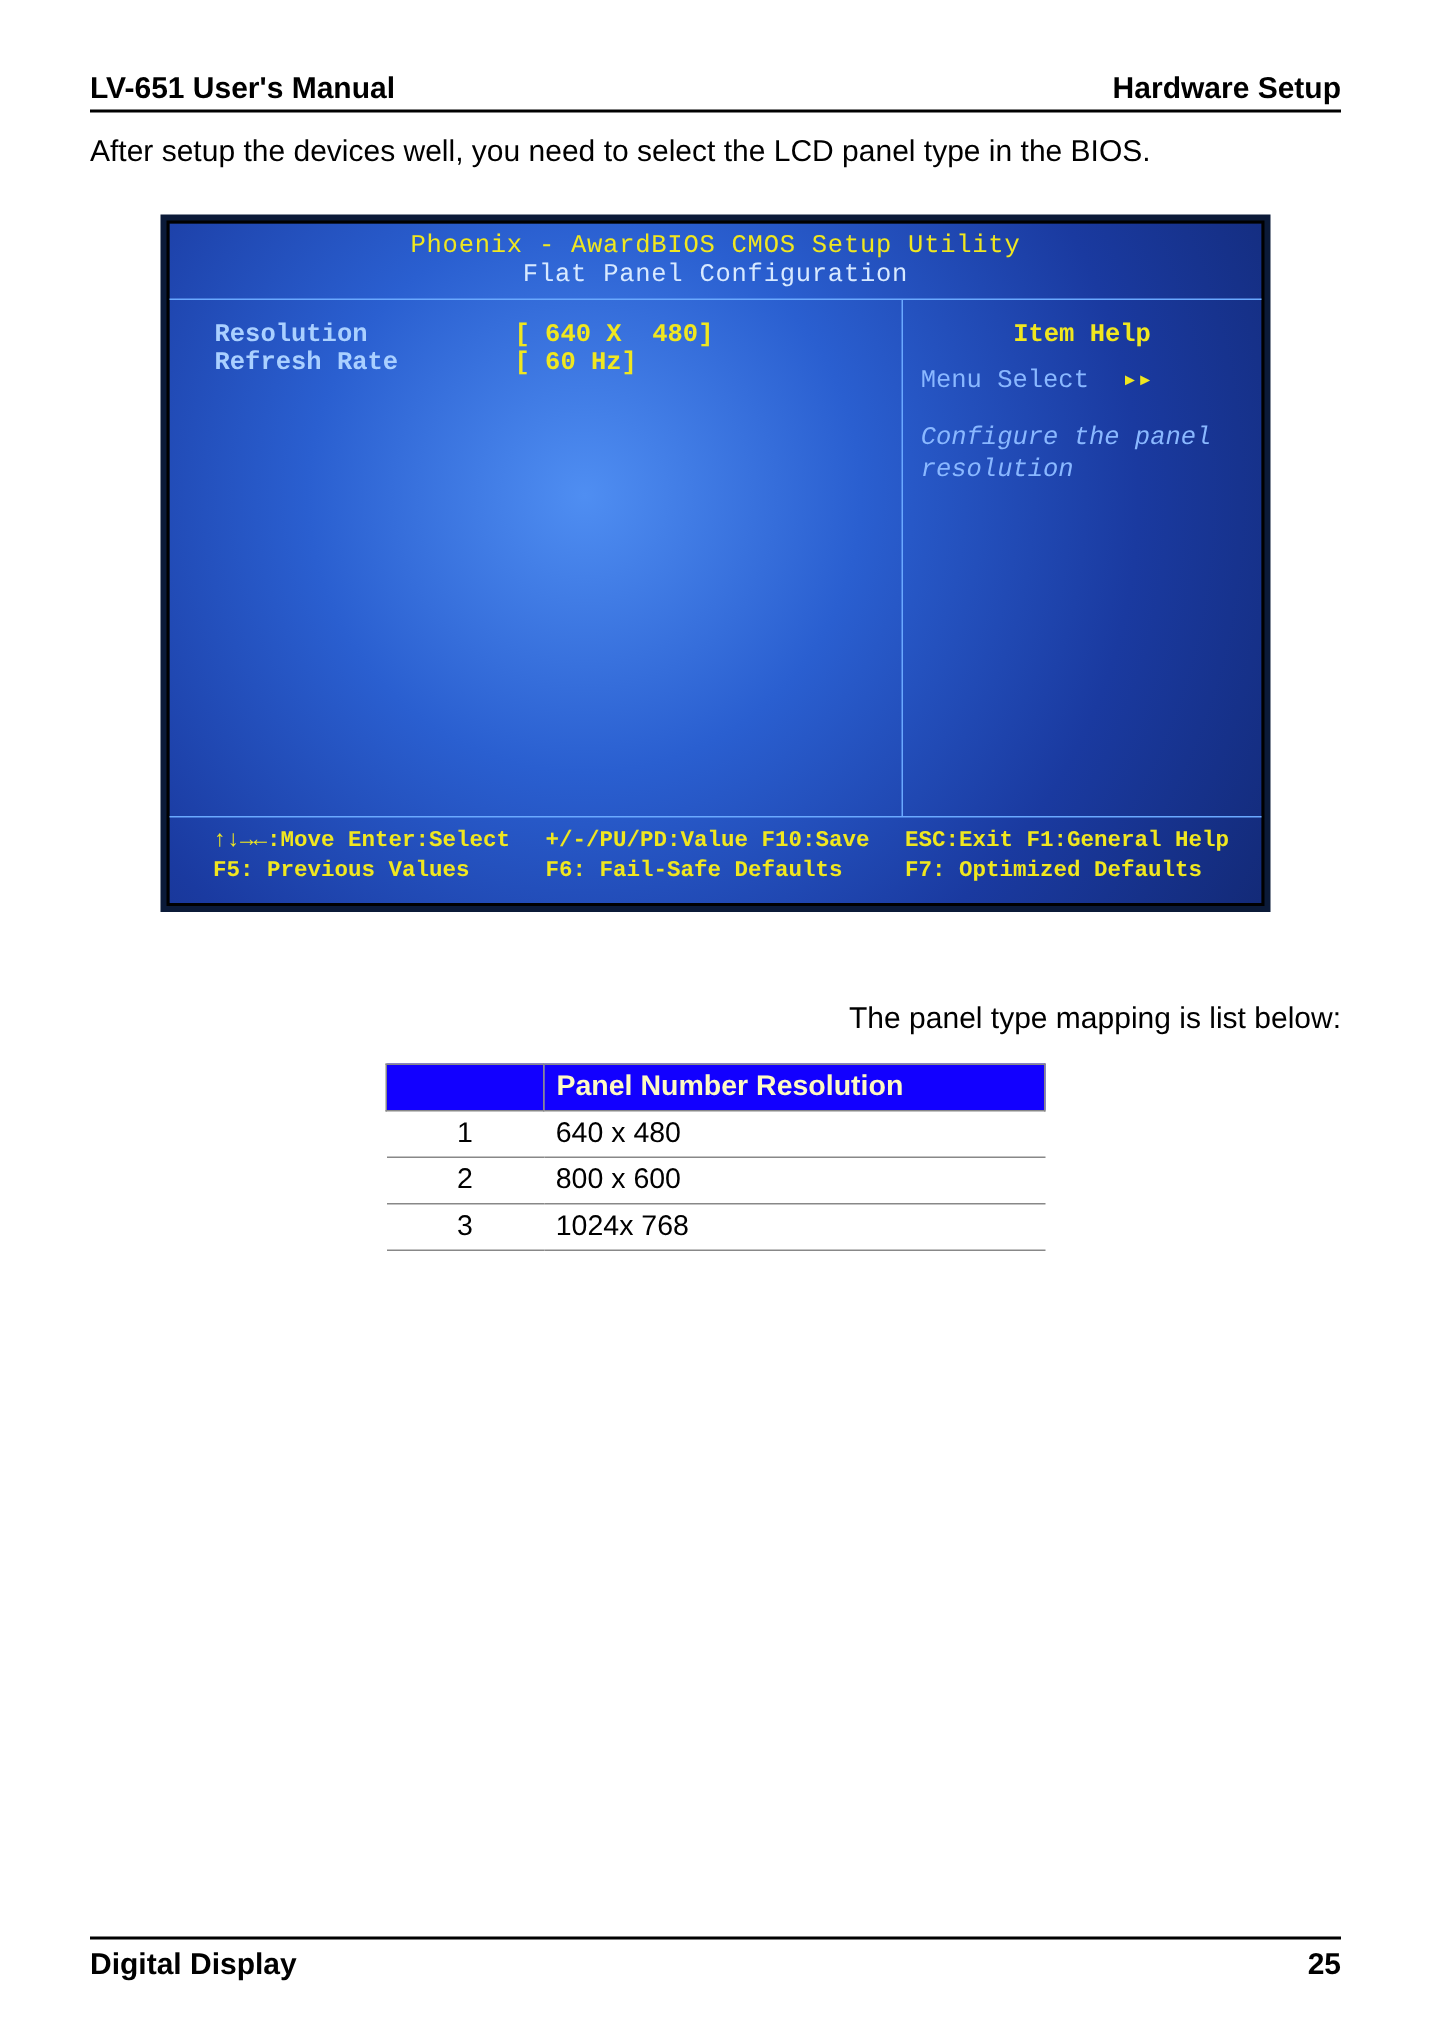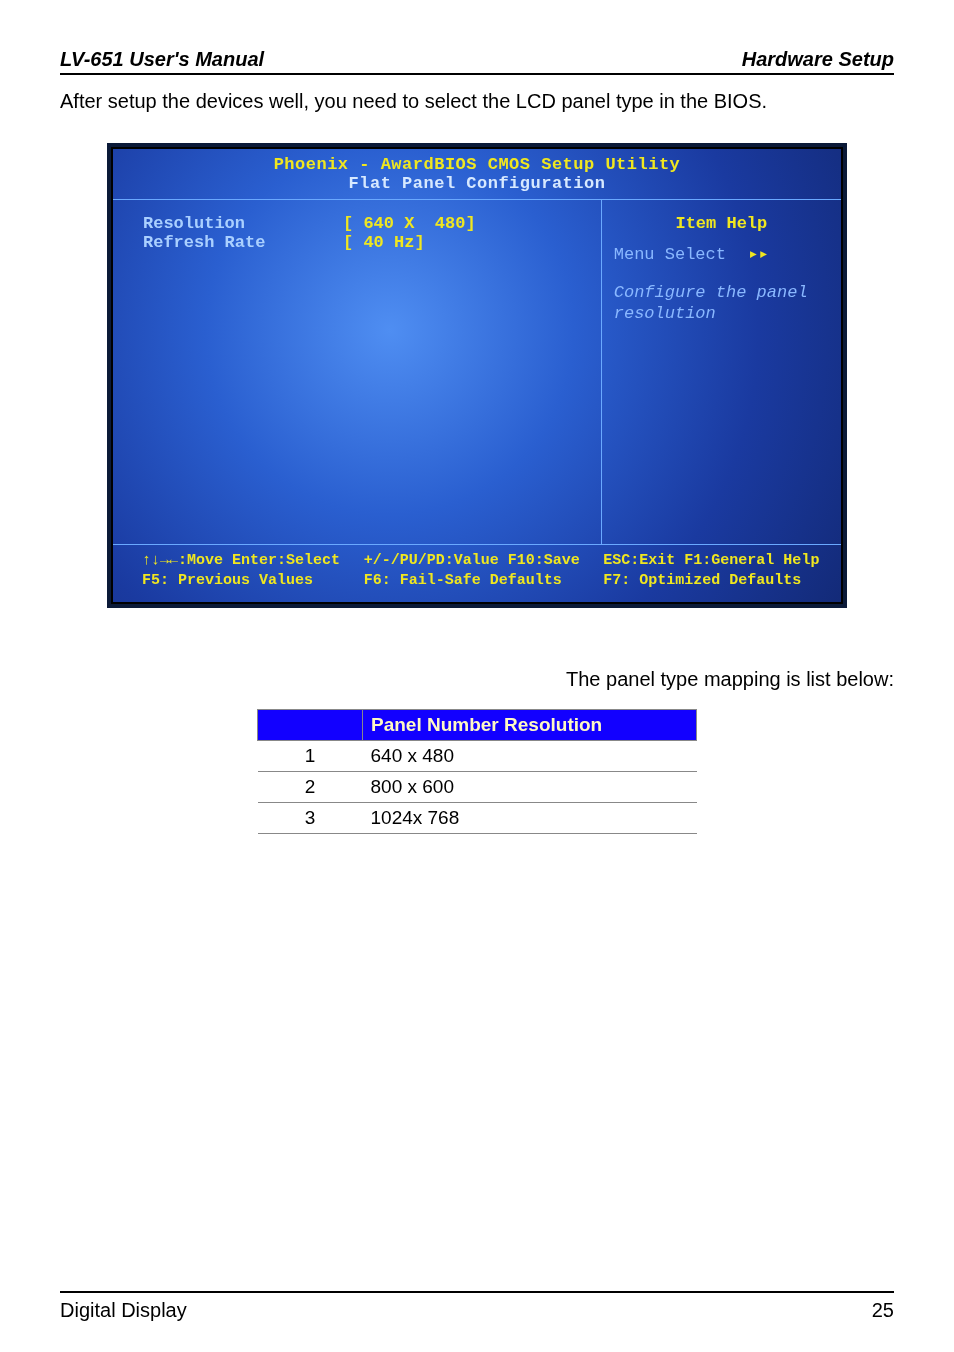--- a/index.html
+++ b/index.html
@@ -15,21 +15,20 @@
     .header-row {
       display: flex;
       justify-content: space-between;
       border-bottom: 2px solid #000;
       padding-bottom: 2px;
       margin-bottom: 12px;
     }
     .header-left, .header-right {
       font-weight: bold;
       font-size: 20px;
-      font-style: italic;
     }
     .body-text {
       font-size: 20px;
       line-height: 1.4;
       margin-bottom: 28px;
     }
     .bios-wrap {
       margin: 0 auto 60px;
       width: 740px;
       background: #0b1a38;
@@ -41,21 +40,21 @@
       font-size: 17px;
       color: #d7e9ff;
       background: radial-gradient(circle at 38% 40%, #4f8ef2 0%, #2a5fd0 35%, #1a3aa0 70%, #132a78 100%);
       border: 2px solid #000;
     }
     .bios-title-area {
       text-align: center;
       padding: 6px 0 6px;
       color: #f0e71f;
       border-bottom: 1px solid #6aa9ff;
-      font-weight: bold;
+      font-weight: normal;
       letter-spacing: 0.5px;
     }
     .bios-title-line1 { color: #f0e71f; }
     .bios-title-line2 { color: #d7e9ff; }
     .bios-main {
       display: flex;
       height: 345px;
       border-bottom: 1px solid #6aa9ff;
     }
     .bios-left {
@@ -151,21 +150,21 @@
     }
     .footer-row {
       position: absolute;
       bottom: 30px;
       left: 60px;
       right: 60px;
       border-top: 2px solid #000;
       padding-top: 6px;
       display: flex;
       justify-content: space-between;
-      font-weight: normal;
+      font-weight: bold;
       font-size: 20px;
     }
   </style>
 </head>
 <body>
 
 <div class="header-row">
   <span class="header-left"> LV-651 User's Manual</span>
   <span class="header-right">Hardware Setup </span>
 </div>
@@ -179,21 +178,21 @@
       <div class="bios-title-line2">Flat Panel Configuration</div>
     </div>
     <div class="bios-main">
       <div class="bios-left">
         <div class="bios-row">
           <span class="bios-label">Resolution</span>
           <span class="bios-value">[ 640 X  480]</span>
         </div>
         <div class="bios-row">
           <span class="bios-label">Refresh Rate</span>
-          <span class="bios-value">[ 40 Hz]</span>
+          <span class="bios-value">[ 60 Hz]</span>
         </div>
       </div>
       <div class="bios-right">
         <div class="help-title">Item Help</div>
         <div class="help-menu">
           <span>Menu Select</span>
           <span class="arrows">▸▸</span>
         </div>
         <div class="help-desc">Configure the panel resolution</div>
       </div>

